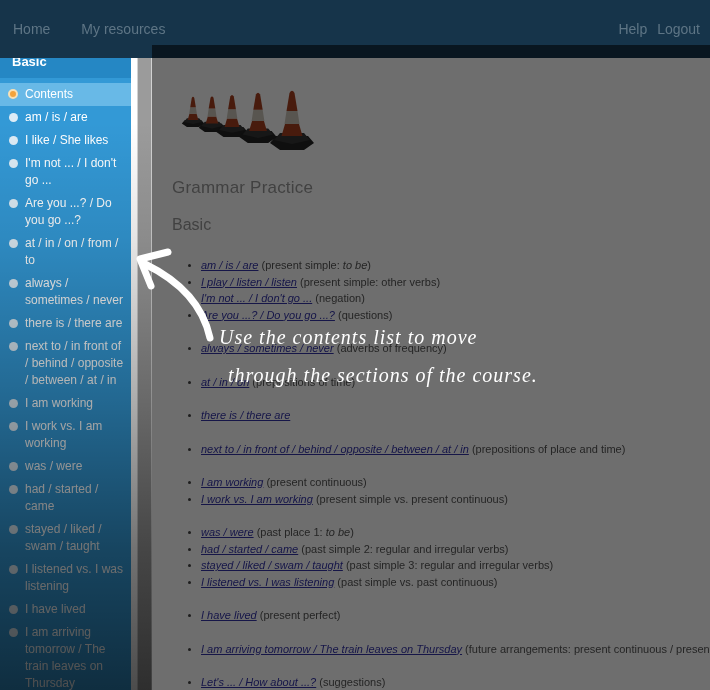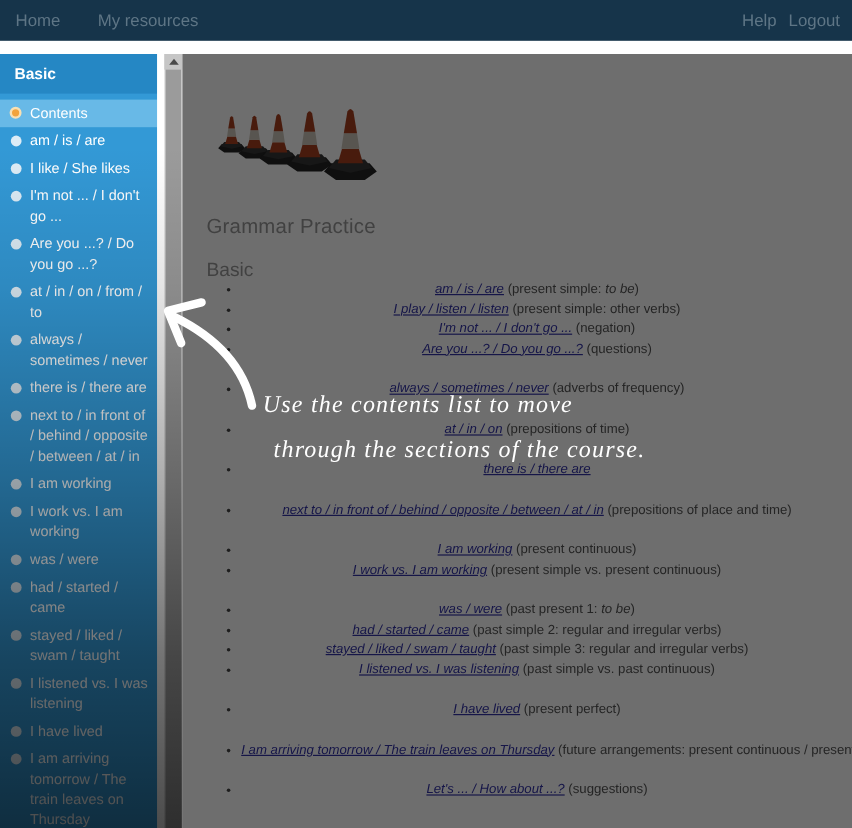--- a/index.html
+++ b/index.html
@@ -3,21 +3,21 @@
 <meta charset="utf-8">
 <style>
   html,body{margin:0;padding:0;}
   body{
     width:710px;height:690px;position:relative;overflow:hidden;
     background:#fff;font-family:"Liberation Sans",sans-serif;
     -webkit-font-smoothing:antialiased;
   }
   
   .nav{
-    position:absolute;left:0;top:0;width:710px;height:34px;
+    position:absolute;left:0;top:0;width:710px;height:58px;
     background:#16344a;display:flex;align-items:center;justify-content:space-between;
     z-index:5;
   }
   .nav a{
     color:#5e7585;text-decoration:none;font-size:14px;
   }
   .nav-left{display:flex;gap:31px;padding-left:13px;}
   .nav-right{display:flex;gap:10px;padding-right:10px;}
   
   .sidebar{
@@ -60,21 +60,21 @@
   .content{
     position:absolute;left:152px;top:45px;width:558px;height:645px;
     background:#fff;overflow:hidden;padding:15px 16px 0 18px;box-sizing:border-box;z-index:1;
   }
   .content h1{
     font-size:17px;font-weight:400;color:#989898;margin:16px 0 0 2px;letter-spacing:.2px;
   }
   .content h2{
     font-size:16px;font-weight:400;color:#989898;margin:18px 0 0 2px;
   }
-  #content-groups{font-size:11px;color:#555;text-align:center;}
+  #content-groups{margin-top:25px;font-size:11px;color:#555;}
   .link-list{margin:0 0 20px 0;padding:0 0 0 31px;list-style:disc;}
   .link-list li{margin:0 0 3px 0;line-height:13.5px;white-space:nowrap;}
   .link-list li::marker{color:#444;font-size:10px;}
   a.lnk{color:#3434a8;font-style:italic;text-decoration:underline;}
   .link-list em{font-style:italic;}
   
   #overlay-main{
     position:absolute;left:152px;top:45px;width:558px;height:645px;
     background:rgba(0,0,0,0.57);z-index:10;
   }
@@ -176,21 +176,21 @@
         <li><a href="#" class="lnk">there is / there are</a></li>
       </ul>
       <ul class="link-list">
         <li><a href="#" class="lnk">next to / in front of / behind / opposite / between / at / in</a><span> (prepositions of place and time)</span></li>
       </ul>
       <ul class="link-list">
         <li><a href="#" class="lnk">I am working</a><span> (present continuous)</span></li>
         <li><a href="#" class="lnk">I work vs. I am working</a><span> (present simple vs. present continuous)</span></li>
       </ul>
       <ul class="link-list">
-        <li><a href="#" class="lnk">was / were</a><span> (past present 1: </span><em>to be</em><span>)</span></li>
+        <li><a href="#" class="lnk">was / were</a><span> (past place 1: </span><em>to be</em><span>)</span></li>
         <li><a href="#" class="lnk">had / started / came</a><span> (past simple 2: regular and irregular verbs)</span></li>
         <li><a href="#" class="lnk">stayed / liked / swam / taught</a><span> (past simple 3: regular and irregular verbs)</span></li>
         <li><a href="#" class="lnk">I listened vs. I was listening</a><span> (past simple vs. past continuous)</span></li>
       </ul>
       <ul class="link-list">
         <li><a href="#" class="lnk">I have lived</a><span> (present perfect)</span></li>
       </ul>
       <ul class="link-list">
         <li><a href="#" class="lnk">I am arriving tomorrow / The train leaves on Thursday</a><span> (future arrangements: present continuous / present simple)</span></li>
       </ul>

